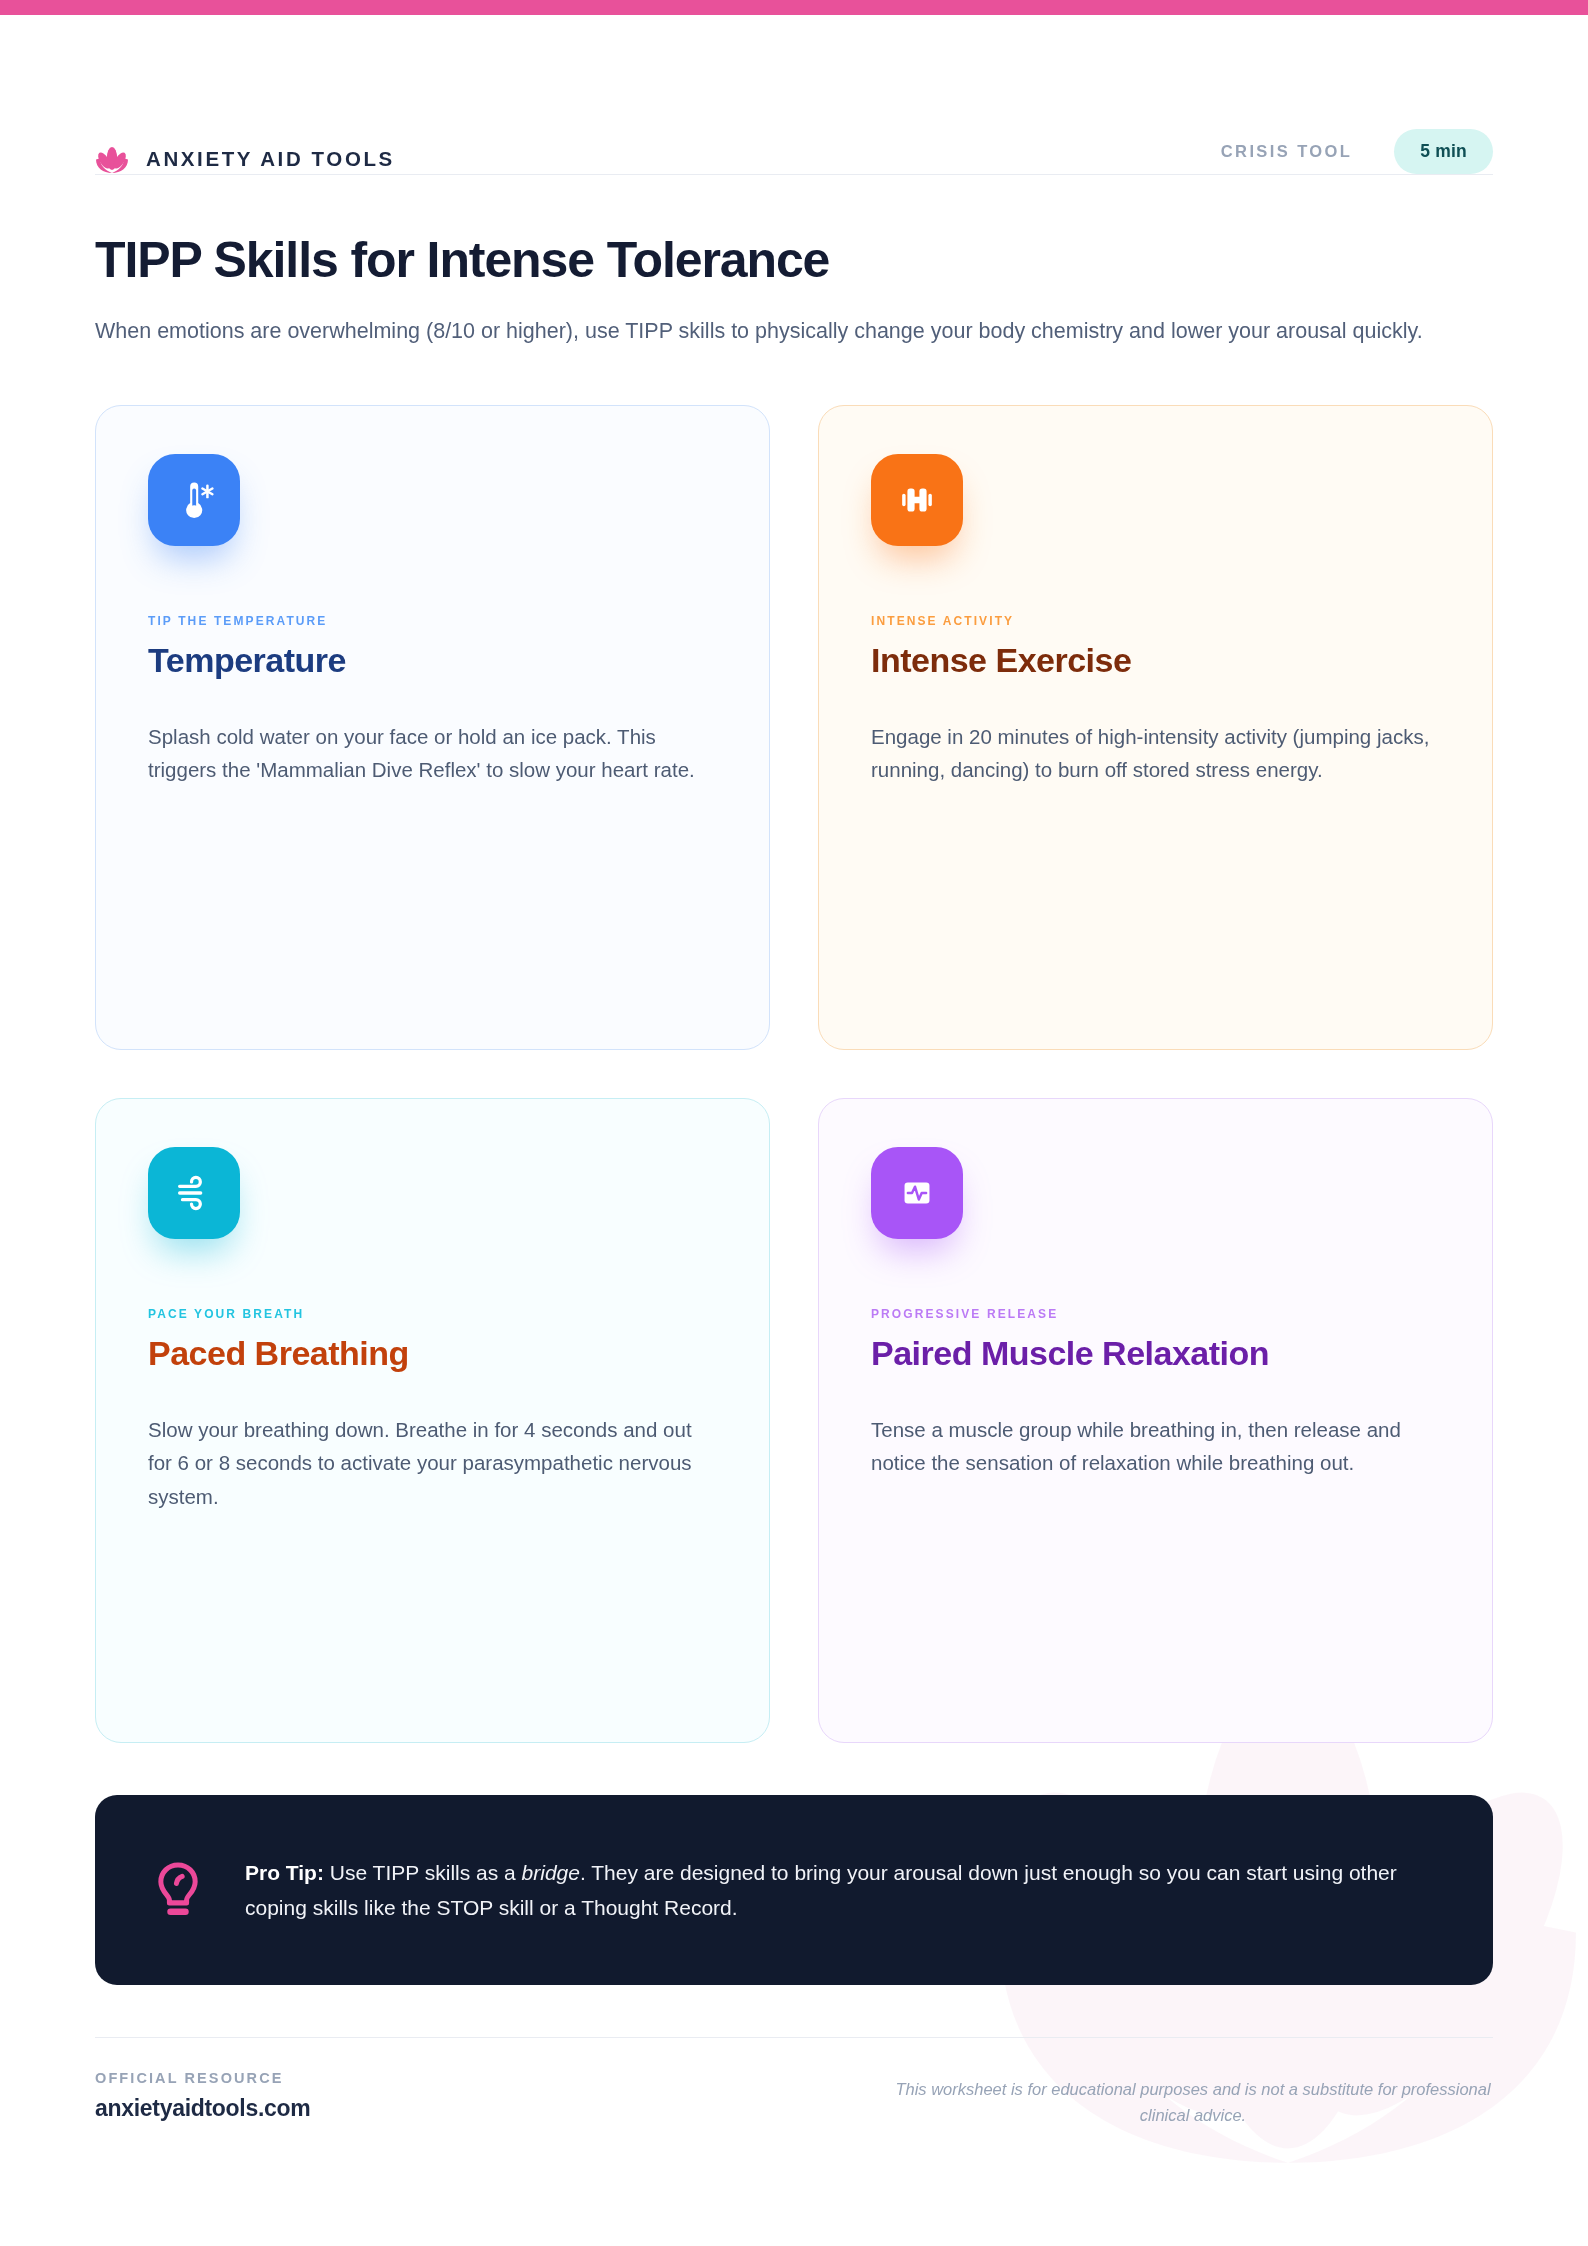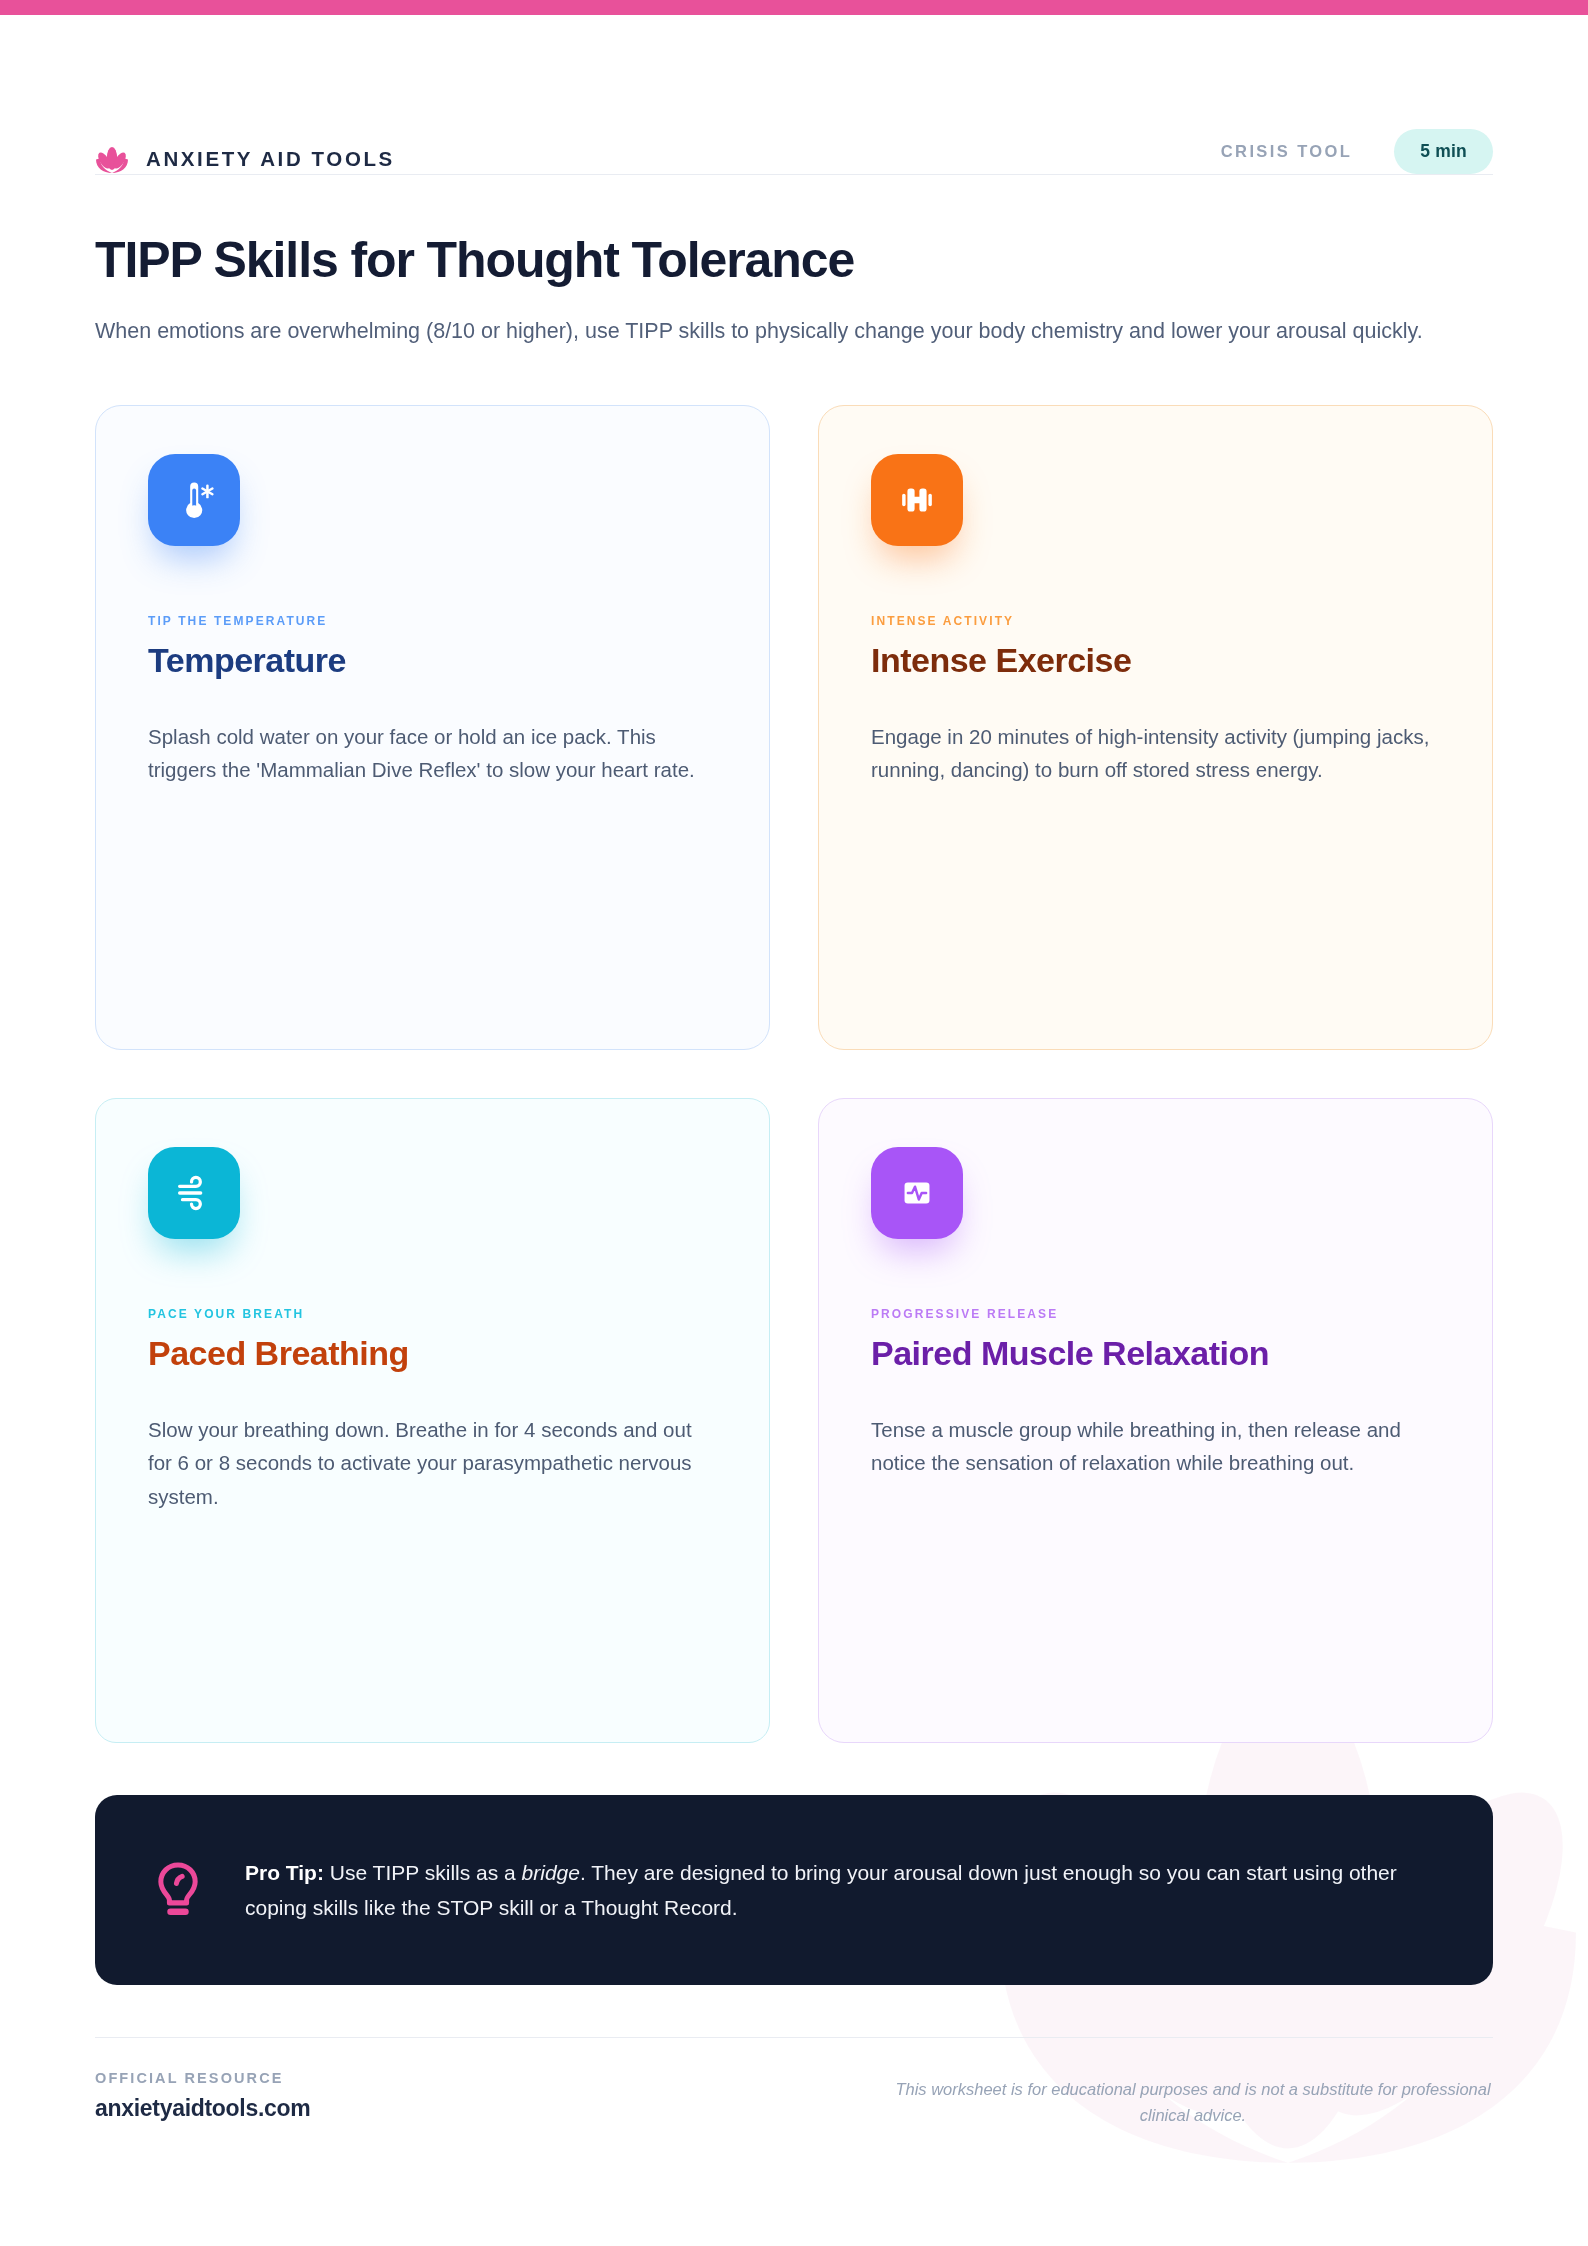--- a/index.html
+++ b/index.html
@@ -140,21 +140,21 @@
   .card-body {
     margin-top: 40px;
     font-size: 20.5px;
     line-height: 1.63;
     color: #4d5b73;
   }
 
   
   .card.blue   { background: #fafcff; border-color: #d2e3fb; }
   .card.orange { background: #fffbf4; border-color: #fadcb8; }
-  .card.cyan   { background: #f8feff; border-color: #c6eef4; border-radius: 21px; }
+  .card.cyan   { background: #f8feff; border-color: #c6eef4; }
   .card.purple { background: #fdfaff; border-color: #e8d7fb; }
 
   .tile-blue   { background: #3b82f6; box-shadow: 0 20px 34px -8px rgba(59,130,246,0.42); }
   .tile-orange { background: #f97316; box-shadow: 0 20px 34px -8px rgba(249,115,22,0.40); }
   .tile-cyan   { background: #0bb6d6; box-shadow: 0 20px 34px -8px rgba(11,182,214,0.40); }
   .tile-purple { background: #a855f7; box-shadow: 0 20px 34px -8px rgba(168,85,247,0.40); }
 
   .eyebrow.blue   { color: #5b9cf8; }
   .eyebrow.orange { color: #fb9d3f; }
   .eyebrow.cyan   { color: #22c4e0; }
@@ -247,21 +247,21 @@
       </svg>
       <span class="brand-name">ANXIETY AID TOOLS</span>
     </div>
     <div class="header-right">
       <span class="crisis-label">CRISIS TOOL</span>
       <span class="time-badge">5 min</span>
     </div>
   </div>
 
   <div class="title-block">
-    <h1 class="page-title">TIPP Skills for Thought Tolerance</h1>
+    <h1 class="page-title">TIPP Skills for Intense Tolerance</h1>
     <p class="page-sub">When emotions are overwhelming (8/10 or higher), use TIPP skills to physically change your body chemistry and lower your arousal quickly.</p>
   </div>
 
   <div class="grid">
 
     <div class="card blue">
       <div class="icon-tile tile-blue">
         <svg width="46" height="46" viewBox="0 0 48 48">
           <g fill="#ffffff">
             <path d="M20 10a4.2 4.2 0 0 1 8.4 0v17.2a8.4 8.4 0 1 1-8.4 0Z"></path>

